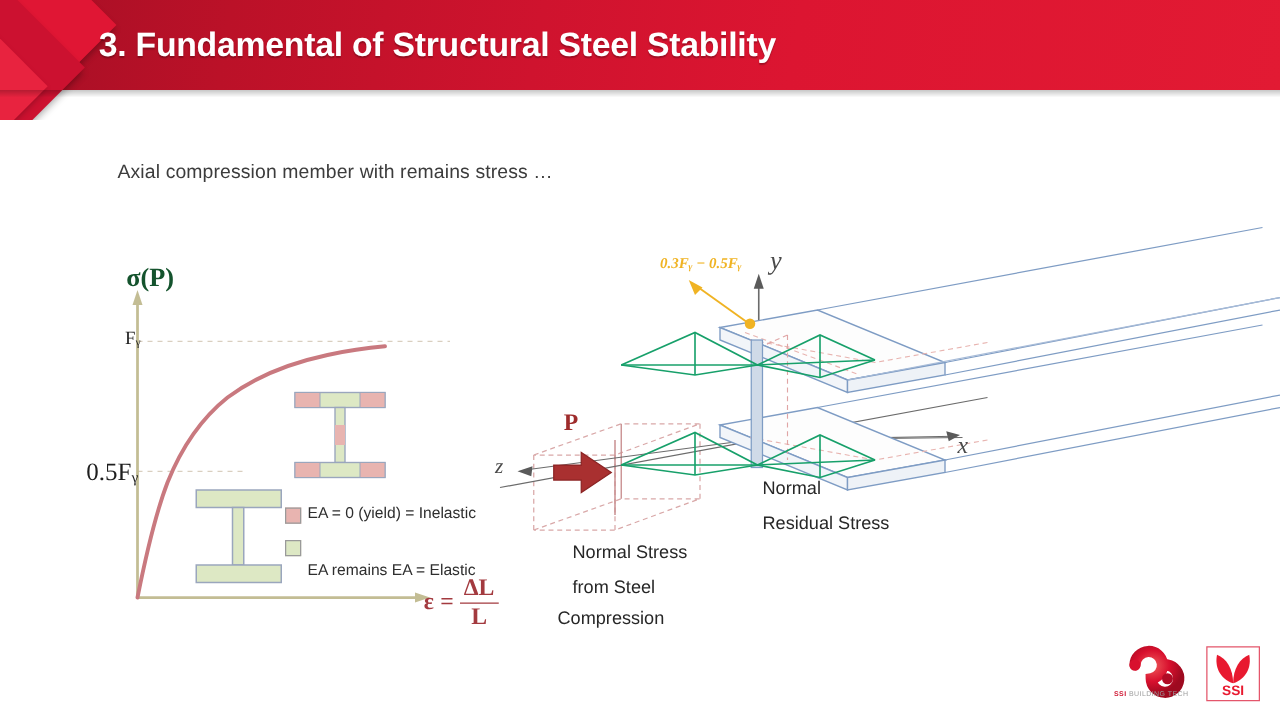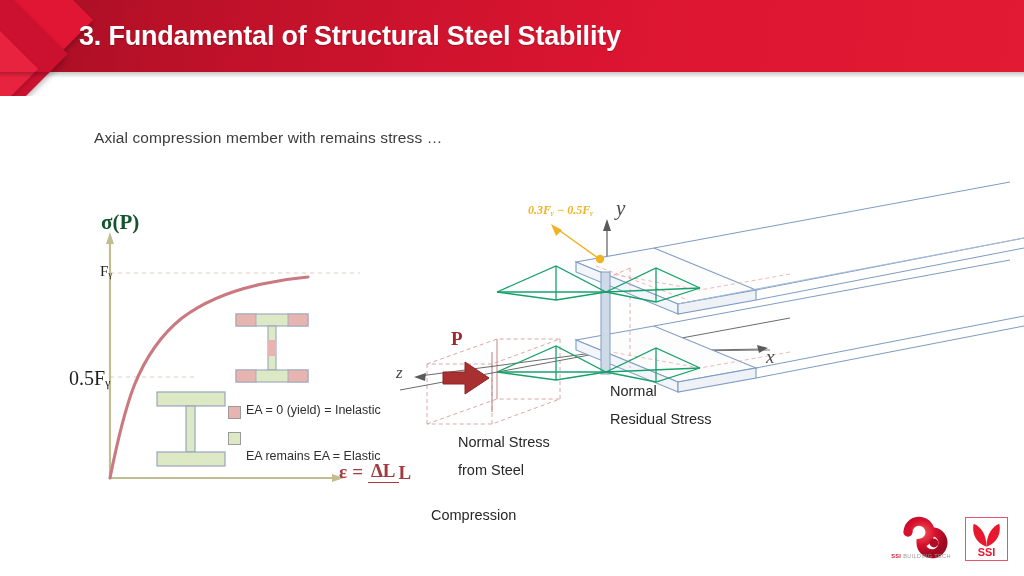--- a/index.html
+++ b/index.html
@@ -110,21 +110,21 @@
     font-family: "Liberation Serif", serif;
     font-size: 20px; color: #1e1e1e;
   }
   .eps-label {
     left: 339px; top: 461px;
     font-family: "Liberation Serif", serif;
     font-size: 19px; font-weight: bold;
     color: #a33a3f;
     display: flex; align-items: center; gap: 5px;
   }
-  .frac { display: inline-flex; flex-direction: row; align-items: center; line-height: 1.05; }
+  .frac { display: inline-flex; flex-direction: column; align-items: center; line-height: 1.05; }
   .frac .num { border-bottom: 1.6px solid #a33a3f; padding: 0 3px 1px 3px; }
   .frac .den { padding-top: 1px; }
 
   .legend-item {
     position: absolute;
     font-size: 12.5px;
     color: #2e2e2e;
     white-space: nowrap;
   }
   .legend-sw {
@@ -168,21 +168,21 @@
   }
   .cap {
     font-size: 14.5px;
     color: #272727;
     white-space: nowrap;
   }
   .cap-rs { left: 610px; top: 383px; }
   .cap-rs2 { left: 610px; top: 411px; }
   .cap-ns1 { left: 458px; top: 434px; }
   .cap-ns2 { left: 458px; top: 462px; }
-  .cap-ns3 { left: 431px; top: 487px; margin-top: 20px; }
+  .cap-ns3 { left: 446px; top: 487px; }
 
   
   .logos {
     position: absolute;
     left: 884px; top: 515px;
     width: 130px; height: 54px;
   }
   .logo-swirl { position: absolute; left: 0; top: 0; width: 74px; height: 52px; }
   .logo-swirl-cap {
     position: absolute; left: 0; top: 38px;

